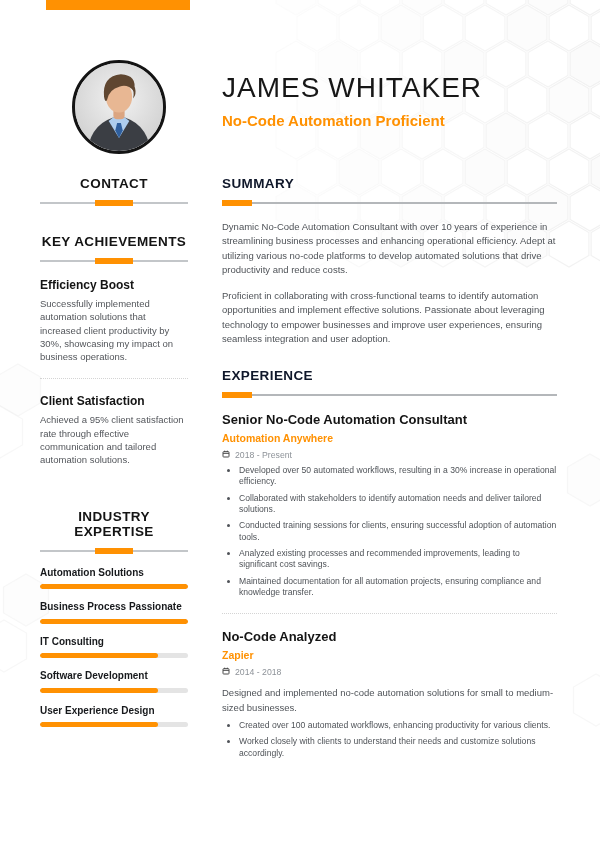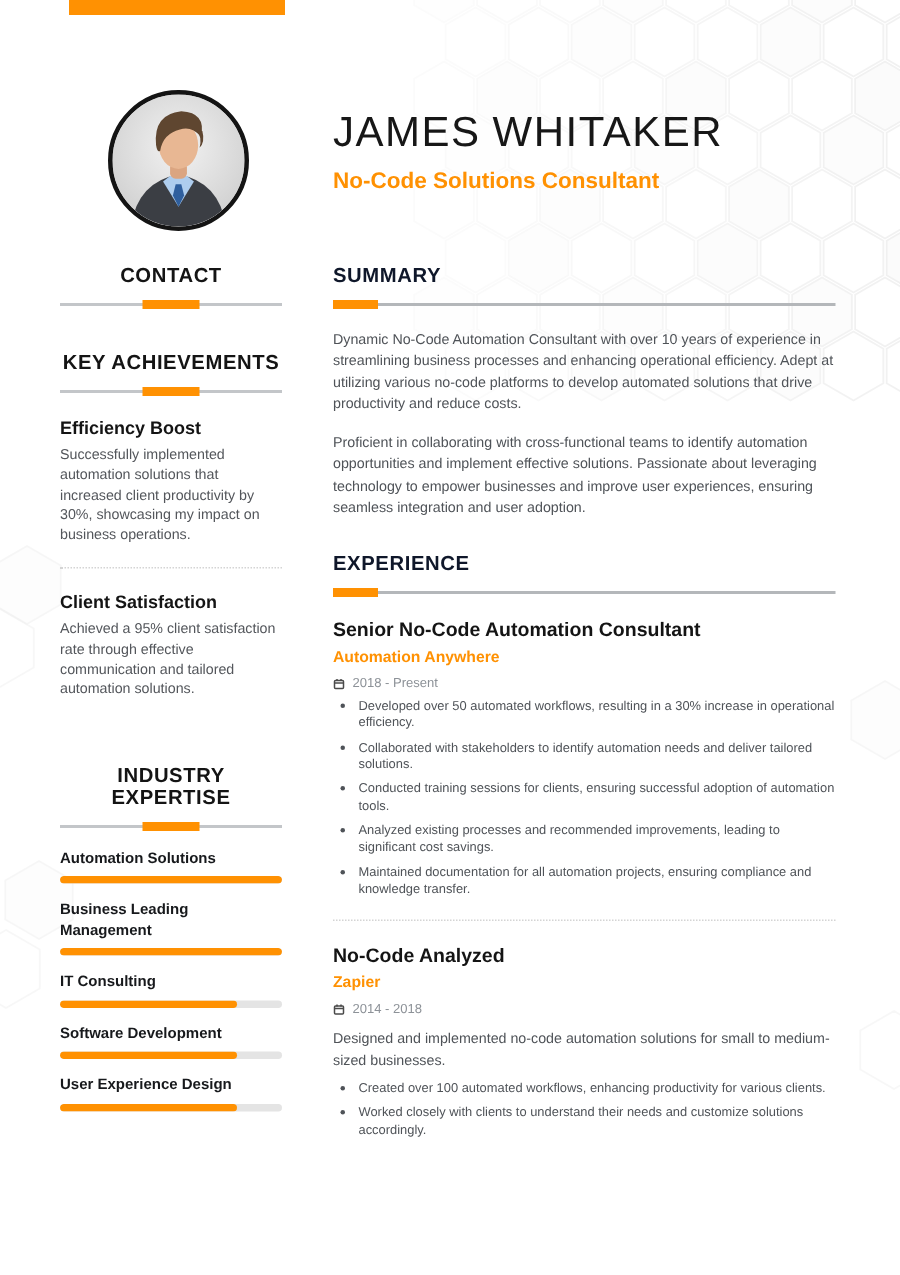--- a/index.html
+++ b/index.html
@@ -57,21 +57,21 @@
   .skill-bar { margin-top:5px; height:5px; background:#e4e4e4; border-radius:3px; overflow:hidden; }
   .skill-fill { height:100%; background:var(--accent,#FF9102); border-radius:3px; }
 
   
   .summary-paras { margin-top:14px; }
   .para { font-size:9.5px; line-height:1.5; color:#4f5358; margin-bottom:12px; }
   .exp-main-section { margin-top:22px; }
   .job { margin-top:14px; }
   .job-name { font-size:13px; font-weight:800; color:#141414; }
   .company { margin-top:5px; font-size:10.5px; font-weight:800; color:var(--accent,#FF9102); }
-  .date-row { margin-top:6px; display:flex; align-items:flex-end; gap:5px; }
+  .date-row { margin-top:6px; display:flex; align-items:flex-start; gap:5px; }
   .date-text { font-size:8.7px; color:#8d9298; }
   .job-desc { margin-top:9px; font-size:9.5px; line-height:1.5; color:#4f5358; }
   .job ul { margin-top:5px; padding-left:17px; }
   .job li { font-size:8.6px; line-height:1.32; color:#4f5358; margin-bottom:5px; }
   .job li::marker { color:#4f5358; }
 </style>
 </head>
 <body>
 
 <svg id="hex-bg" xmlns="http://www.w3.org/2000/svg">
@@ -167,21 +167,21 @@
       <ellipse cx="47" cy="36" rx="14" ry="17" fill="#e8b793"></ellipse>
       <path d="M31 36 Q29 14 49 12 Q67 13 63 30 Q56 22 48 25 Q36 28 34 40 Q32 42 31 36 Z" fill="#5f4630"></path>
       <path d="M60 26 Q64 30 62 38 Q66 34 64 26 Z" fill="#5f4630"></path>
     </svg>
   </div>
 
   <div class="header-text">
     <div class="name">
       <span class="first">JAMES</span><span class="last">WHITAKER</span>
     </div>
-    <div class="job-title">No-Code Solutions Consultant</div>
+    <div class="job-title">No-Code Automation Proficient</div>
   </div>
 
   <div class="sidebar">
 
     <div>
       <div class="side-heading">CONTACT</div>
       <div class="side-divider">
           <span class="line"></span>
           <span class="chip"></span>
         </div>
@@ -211,21 +211,21 @@
           <span class="chip"></span>
         </div>
       <div class="skill-list">
         <div class="skill">
           <div class="skill-name">Automation Solutions</div>
           <div class="skill-bar">
               <div class="skill-fill" style="width: 100%;"></div>
             </div>
         </div>
         <div class="skill">
-          <div class="skill-name">Business Leading Management</div>
+          <div class="skill-name">Business Process Passionate</div>
           <div class="skill-bar">
               <div class="skill-fill" style="width: 100%;"></div>
             </div>
         </div>
         <div class="skill">
           <div class="skill-name">IT Consulting</div>
           <div class="skill-bar">
               <div class="skill-fill" style="width: 80%;"></div>
             </div>
         </div>

